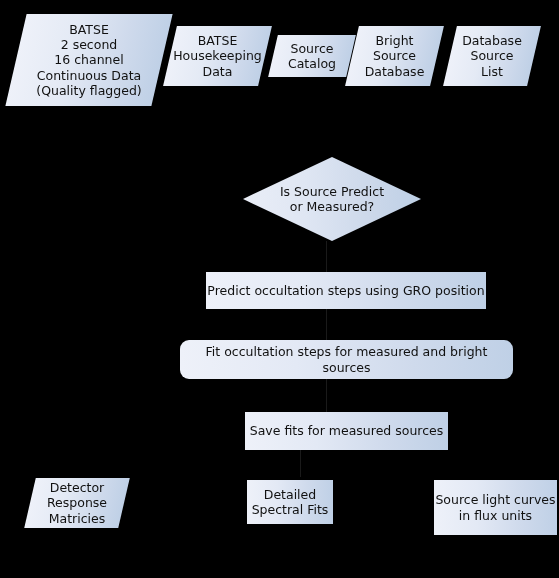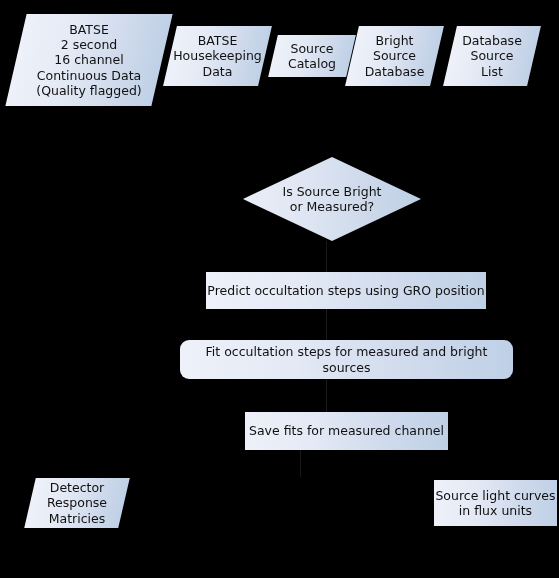--- a/index.html
+++ b/index.html
@@ -82,50 +82,54 @@
 
   <div class="node para" style="left:450px;top:26px;width:84px;height:60px;">
     <div class="skew"></div>
     <div class="label">Database
 Source
 List</div>
   </div>
 
   <div class="node diamond" style="left:243px;top:157px;width:178px;height:84px;">
     <div class="dia"></div>
-    <div class="label">Is Source Bright
+    <div class="label">Is Source Predict
 or Measured?</div>
   </div>
 
   <div class="conn" style="left:326px;top:241px;width:1px;height:31px;"></div>
 
   <div class="node rect" style="left:186px;top:272px;width:280px;height:37px;">
     <div class="label">Predict occultation steps using GRO position</div>
   </div>
 
   <div class="conn" style="left:326px;top:309px;width:1px;height:31px;"></div>
 
   <div class="node rect" style="left:160px;top:340px;width:333px;height:39px;border-radius:9px;">
     <div class="label">Fit occultation steps for measured and bright sources</div>
   </div>
 
   <div class="conn" style="left:326px;top:379px;width:1px;height:33px;"></div>
 
   <div class="node rect" style="left:225px;top:412px;width:203px;height:38px;">
-    <div class="label">Save fits for measured channel</div>
+    <div class="label">Save fits for measured sources</div>
   </div>
 
   <div class="conn" style="left:300px;top:450px;width:1px;height:27px;"></div>
 
   <div class="node para" style="left:30px;top:478px;width:94px;height:50px;">
     <div class="skew"></div>
     <div class="label">Detector
 Response
 Matricies</div>
   </div>
 
+  <div class="node rect" style="left:227px;top:480px;width:86px;height:44px;">
+    <div class="label">Detailed
+Spectral Fits</div>
+  </div>
 
-  <div class="node rect" style="left:414px;top:480px;width:123px;height:46px;">
+  <div class="node rect" style="left:414px;top:480px;width:123px;height:55px;">
     <div class="label">Source light curves
 in flux units</div>
   </div>
 
 </div>
 
 </body></html>

